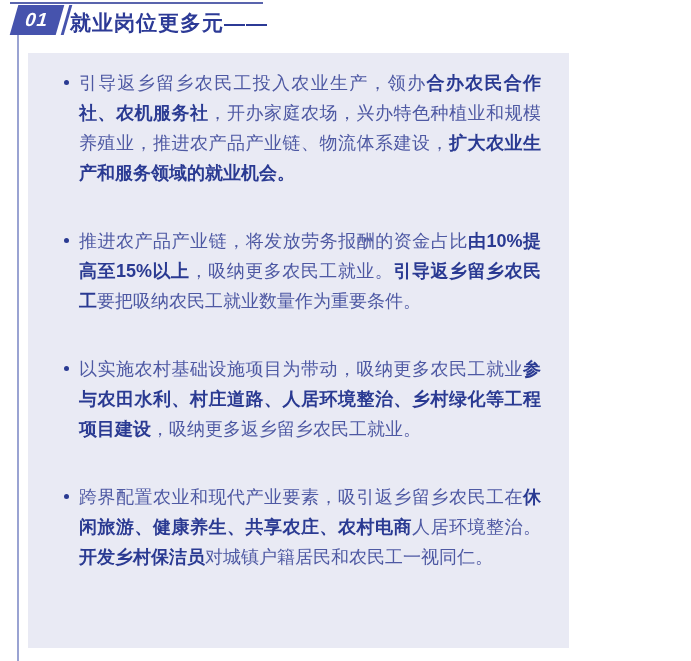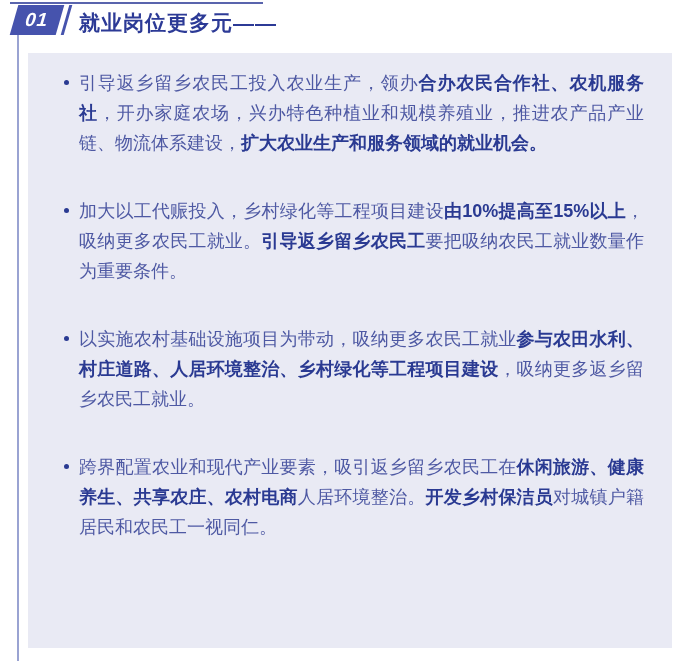--- a/index.html
+++ b/index.html
@@ -47,21 +47,21 @@
     background: #4653ad;
   }
   .badge-num {
     color: #ffffff;
     font-weight: 700;
     font-size: 19px;
     letter-spacing: 1px;
   }
   .section-title {
     position: absolute;
-    left: 79px;
+    left: 70px;
     top: 9px;
     font-size: 21px;
     font-weight: 700;
     color: #2c3a96;
     letter-spacing: 1px;
     white-space: nowrap;
   }
   
   .v-line {
     position: absolute;
@@ -69,21 +69,21 @@
     top: 35px;
     width: 2px;
     height: 626px;
     background: #9aa3d2;
   }
   
   .panel {
     position: absolute;
     left: 28px;
     top: 53px;
-    width: 644px;
+    width: 541px;
     height: 595px;
     background: #e9eaf4;
     box-sizing: border-box;
     padding: 15px 28px 10px 36px;
   }
   ul.bullets {
     list-style: none;
     margin: 0;
     padding: 0;
   }
@@ -118,18 +118,18 @@
 <div class="page">
   <div class="top-line"></div>
   <div class="badge">
     <span class="badge-num">01</span>
   </div>
   <div class="section-title">就业岗位更多元——</div>
   <div class="v-line"></div>
   <div class="panel">
     <ul class="bullets">
         <li><span class="bullet-dot"></span><span class="seg-regular">引导返乡留乡农民工投入农业生产，领办</span><span class="seg-bold">合办农民合作社、农机服务社</span><span class="seg-regular">，开办家庭农场，兴办特色种植业和规模养殖业，推进农产品产业链、物流体系建设，</span><span class="seg-bold">扩大农业生产和服务领域的就业机会。</span></li>
-        <li><span class="bullet-dot"></span><span class="seg-regular">加大以工代赈投入，乡村绿化等工程项目建设</span><span class="seg-bold">由10%提高至15%以上</span><span class="seg-regular">，吸纳更多农民工就业。</span><span class="seg-bold">引导返乡留乡农民工</span><span class="seg-regular">要把吸纳农民工就业数量作为重要条件。</span></li>
+        <li><span class="bullet-dot"></span><span class="seg-regular">推进农产品产业链，将发放劳务报酬的资金占比</span><span class="seg-bold">由10%提高至15%以上</span><span class="seg-regular">，吸纳更多农民工就业。</span><span class="seg-bold">引导返乡留乡农民工</span><span class="seg-regular">要把吸纳农民工就业数量作为重要条件。</span></li>
         <li><span class="bullet-dot"></span><span class="seg-regular">以实施农村基础设施项目为带动，吸纳更多农民工就业</span><span class="seg-bold">参与农田水利、村庄道路、人居环境整治、乡村绿化等工程项目建设</span><span class="seg-regular">，吸纳更多返乡留乡农民工就业。</span></li>
         <li><span class="bullet-dot"></span><span class="seg-regular">跨界配置农业和现代产业要素，吸引返乡留乡农民工在</span><span class="seg-bold">休闲旅游、健康养生、共享农庄、农村电商</span><span class="seg-regular">人居环境整治。</span><span class="seg-bold">开发乡村保洁员</span><span class="seg-regular">对城镇户籍居民和农民工一视同仁。</span></li>
       </ul>
   </div>
 </div>
 
 </body></html>

